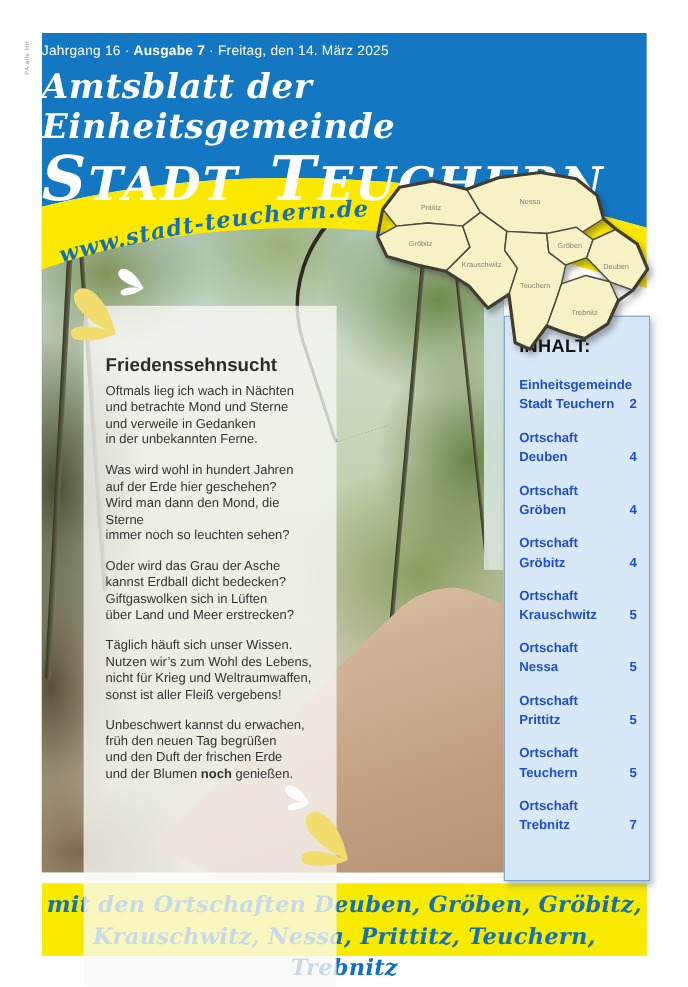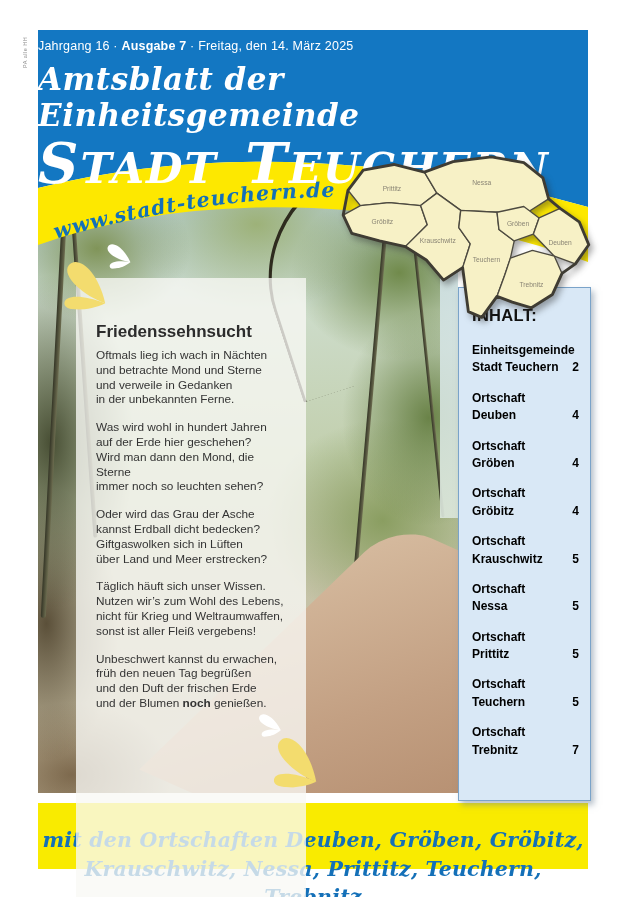--- a/index.html
+++ b/index.html
@@ -75,26 +75,26 @@
   .butterfly{position:absolute;z-index:4;}
   .bf-yellow path{fill:#f3dc6e;}
   .bf-white path{fill:#ffffff;}
 
   
   .toc{position:absolute;left:458px;top:287px;width:133px;height:514px;z-index:4;box-sizing:border-box;
     background:#d9e8f6;border:1.5px solid #7aa3c9;box-shadow:3px 4px 6px rgba(110,130,150,.5);
     padding:18px 11px 0 13px;}
   .toc-heading{font-size:16.5px;font-weight:bold;color:#111;margin-bottom:17px;letter-spacing:.3px;}
   .toc-entry{margin-bottom:13px;cursor:pointer;}
-  .toc-l1,.toc-l2,.toc-page{font-size:12px;font-weight:bold;color:#000000;line-height:1.45;}
+  .toc-l1,.toc-l2,.toc-page{font-size:12px;font-weight:bold;color:#1d4ed8;line-height:1.45;}
   .toc-row{display:flex;justify-content:space-between;align-items:flex-end;}
 
   
   .footer-banner{position:absolute;left:38px;top:803px;width:550px;height:66px;z-index:2;
-    background:#f9eb00;text-align:center;box-sizing:border-box;padding-top:23px;
+    background:#f9eb00;text-align:center;box-sizing:border-box;padding-top:5px;
     font-family:"DejaVu Serif",serif;font-weight:bold;font-style:italic;
     color:#1470b8;font-size:20.5px;line-height:1.4;letter-spacing:.2px;}
 </style>
 </head>
 <body>
 
 <div class="page">
 
   <div class="edition-mark">PA alle HH</div>
 

